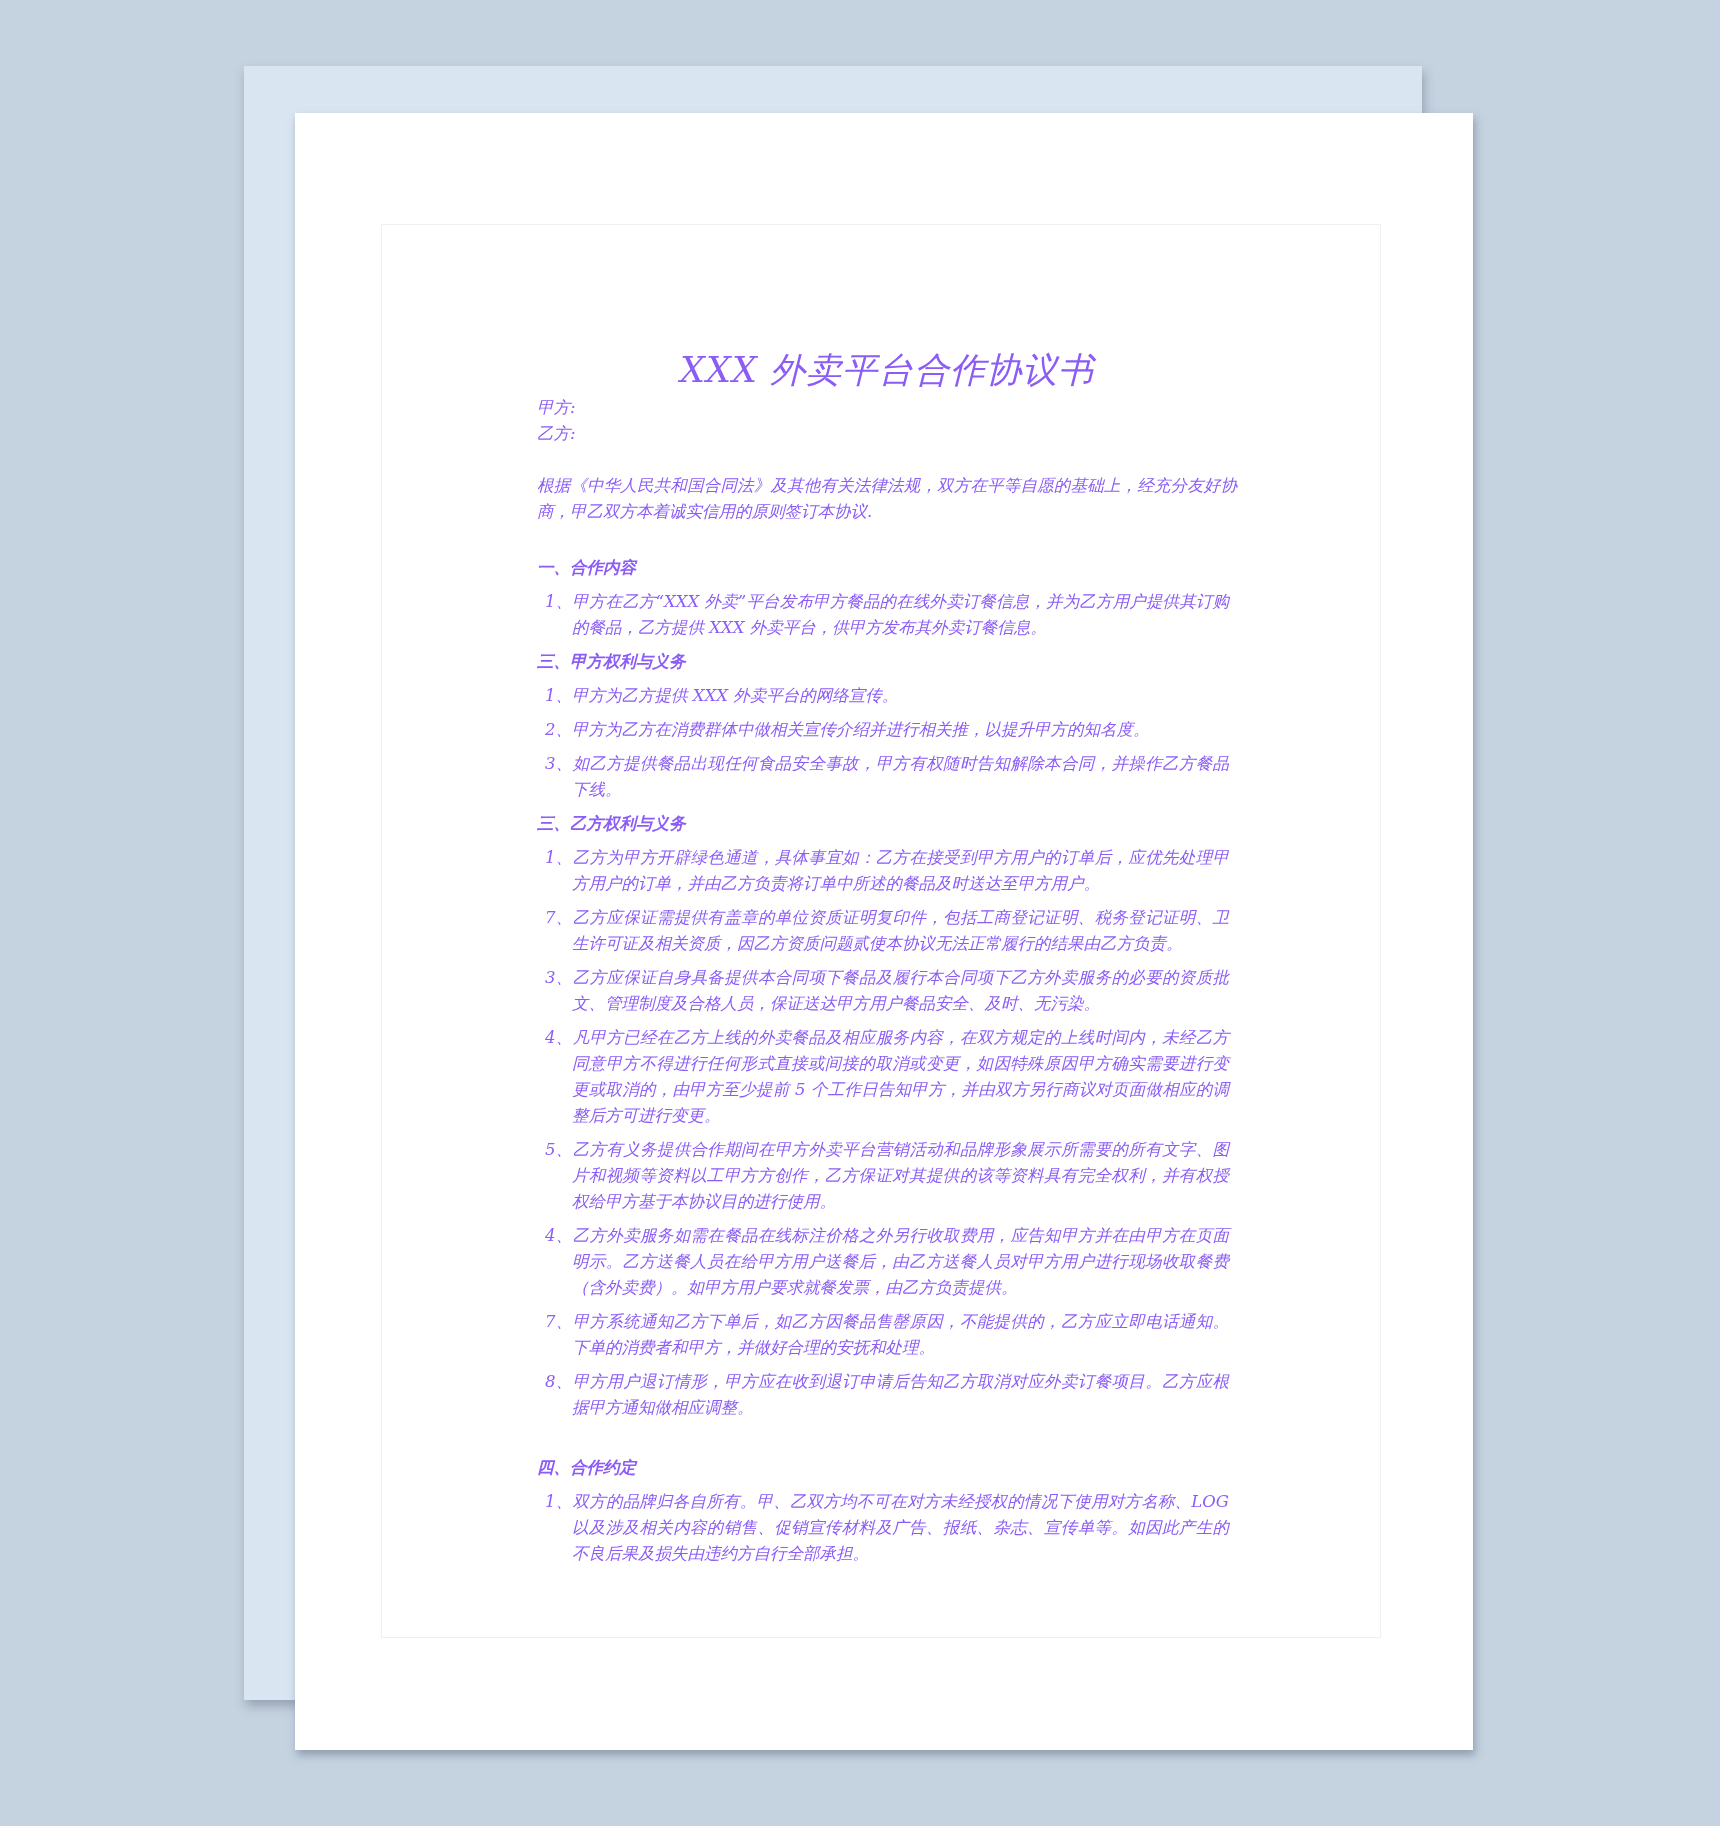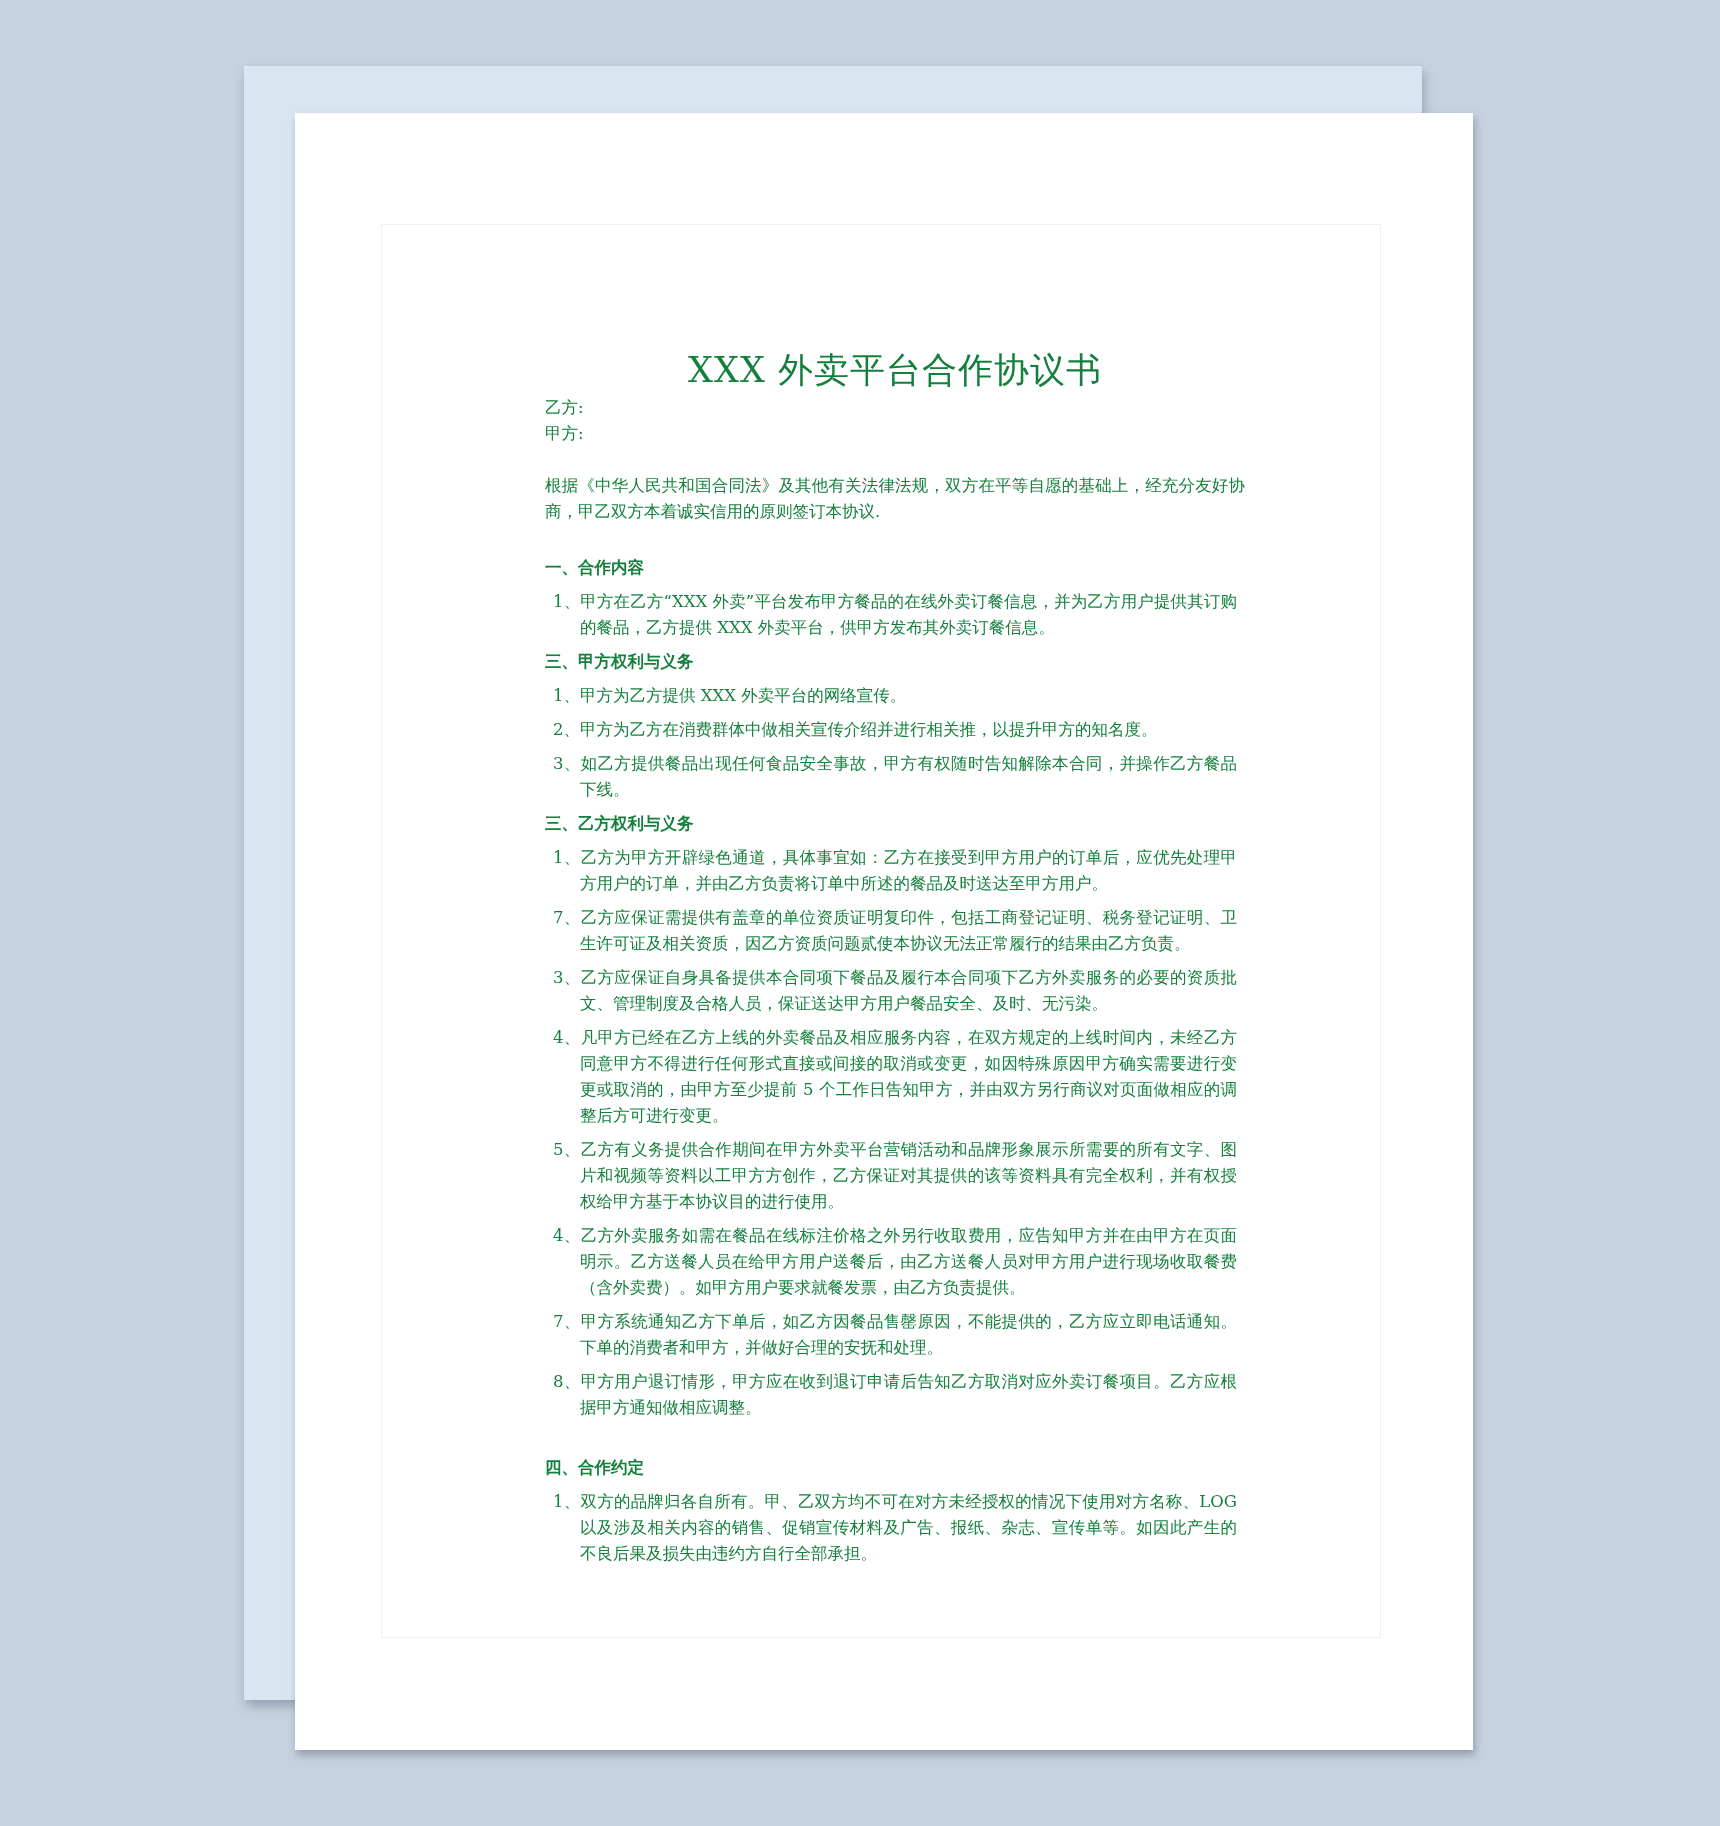--- a/index.html
+++ b/index.html
@@ -26,25 +26,26 @@
     }
     .inner-frame {
       position: absolute;
       left: 86px; top: 111px;
       width: 1000px; height: 1414px;
       border: 1px solid #f0f0f0;
       box-sizing: border-box;
     }
     .content {
       position: absolute;
-      left: 250px; top: 232px;
+      left: 242px; top: 232px;
       width: 700px;
-      color: #15803d;
+      color: #8b5cf6;
       font-size: 16.5px;
       line-height: 26px;
+      font-style: italic;
     }
     .title {
       text-align: center;
       font-family: "DejaVu Serif", "Liberation Serif", serif;
       font-size: 35px;
       line-height: 50px;
       letter-spacing: 1px;
       margin: 0 0 0 0;
       font-weight: normal;
     }
@@ -64,22 +65,22 @@
 </head>
 <body>
 
 <div class="back-sheet"></div>
 
 <div class="front-page">
   <div class="inner-frame"></div>
 
   <div class="content">
     <h1 class="title">XXX 外卖平台合作协议书</h1>
+    <p class="party">甲方:</p>
     <p class="party">乙方:</p>
-    <p class="party">甲方:</p>
 
     <p class="intro" style="margin-bottom:4px;">根据《中华人民共和国合同法》及其他有关法律法规，双方在平等自愿的基础上，经充分友好协商，甲乙双方本着诚实信用的原则签订本协议.</p>
 
     <div class="gap"></div>
 
     <section>
       <p class="section-heading">一、合作内容</p>
       <p class="item">1、甲方在乙方“XXX 外卖”平台发布甲方餐品的在线外卖订餐信息，并为乙方用户提供其订购的餐品，乙方提供 XXX 外卖平台，供甲方发布其外卖订餐信息。</p>
     </section>
 

